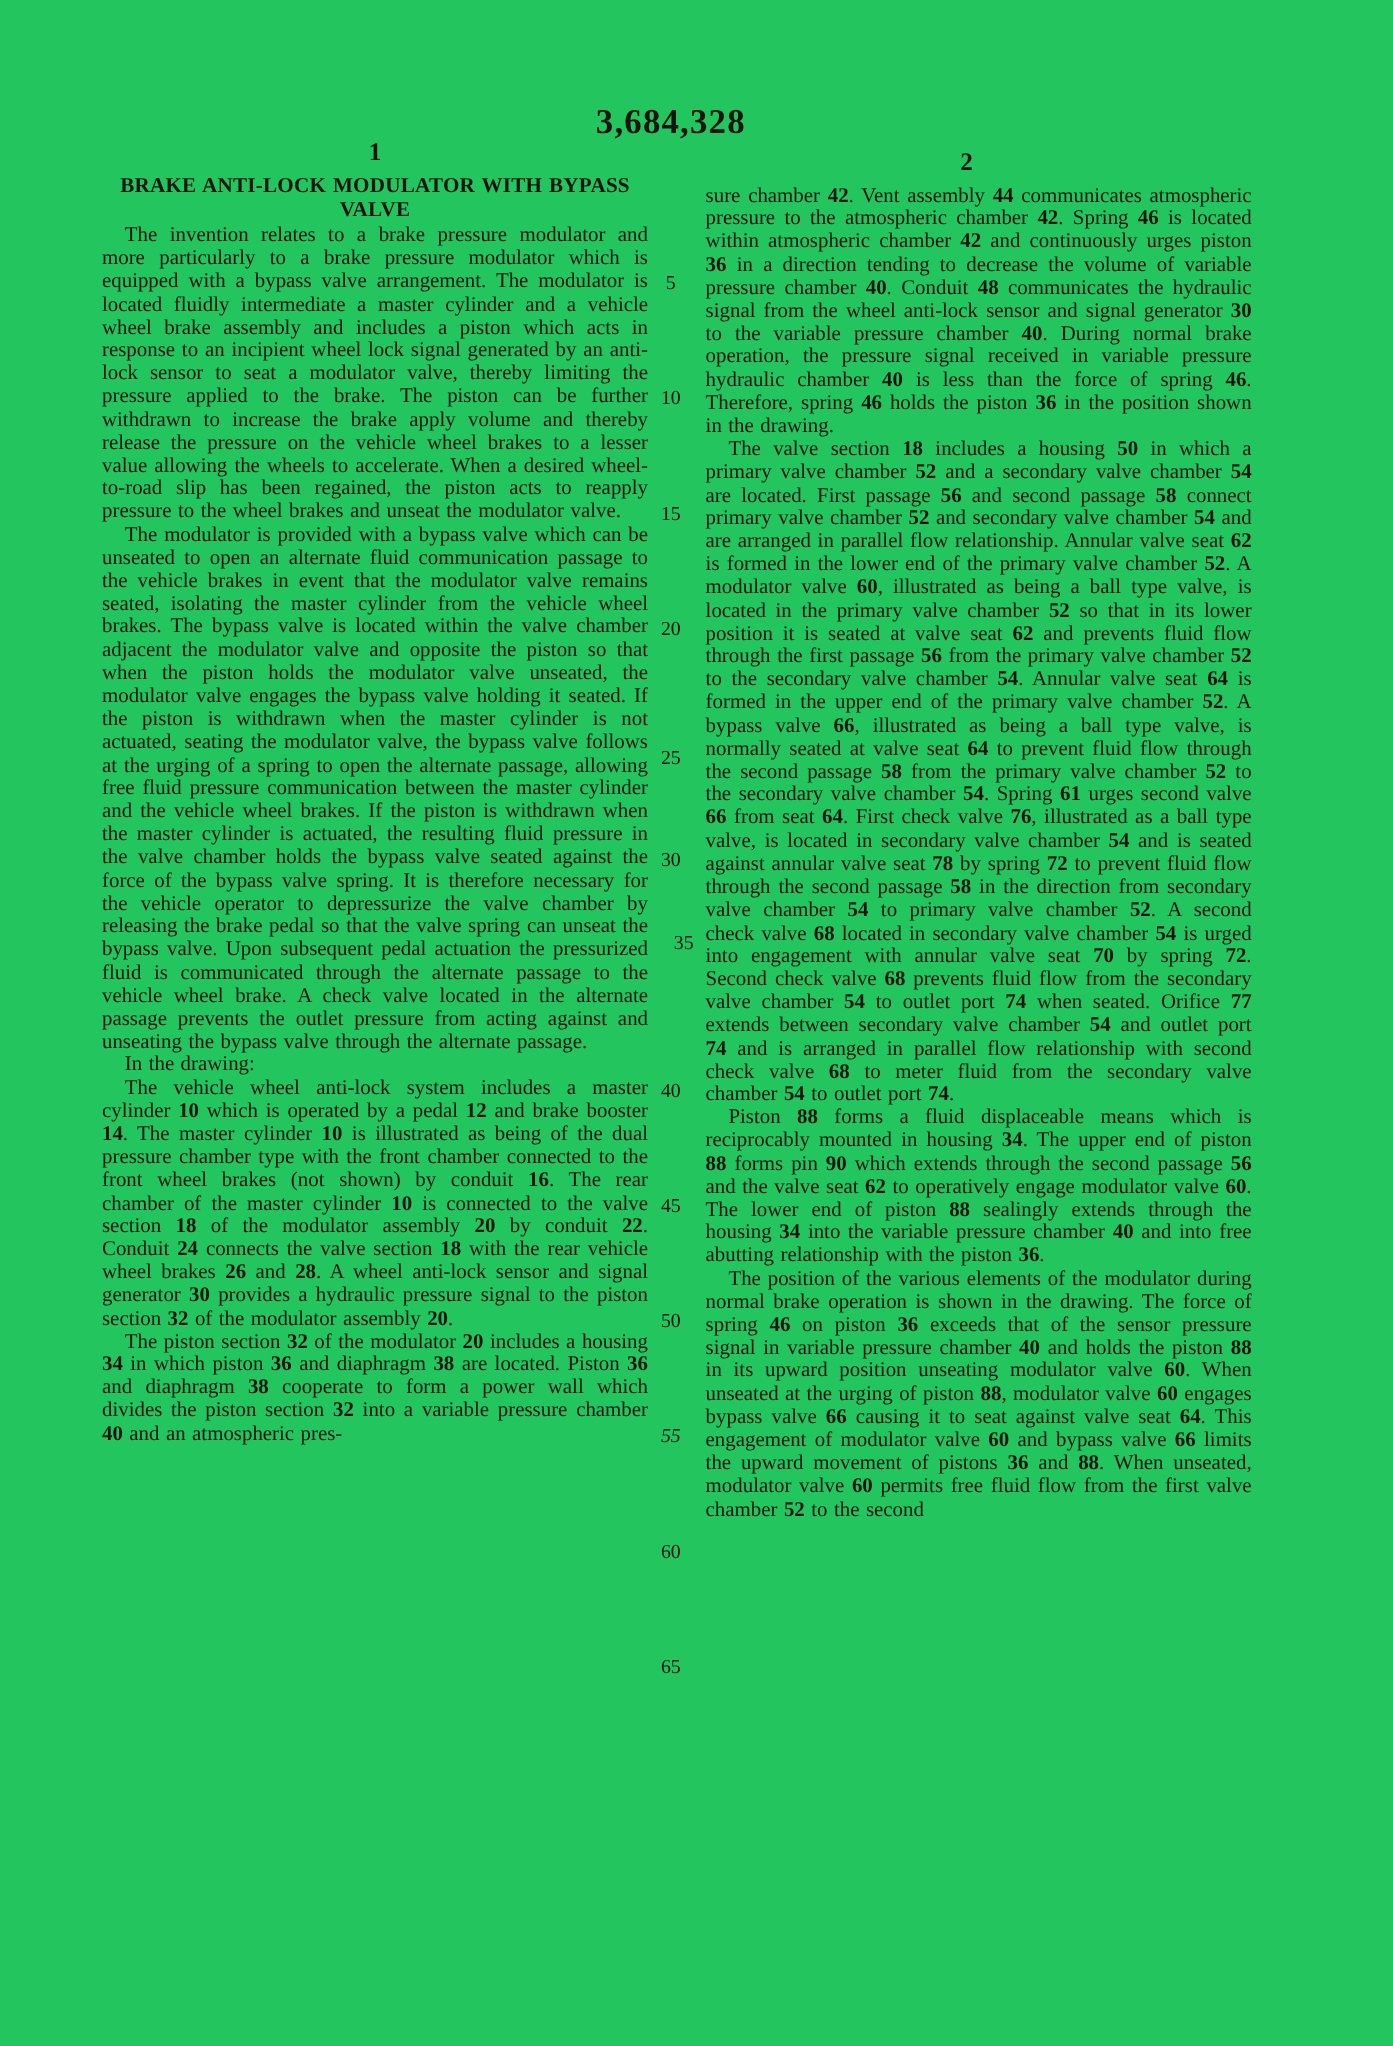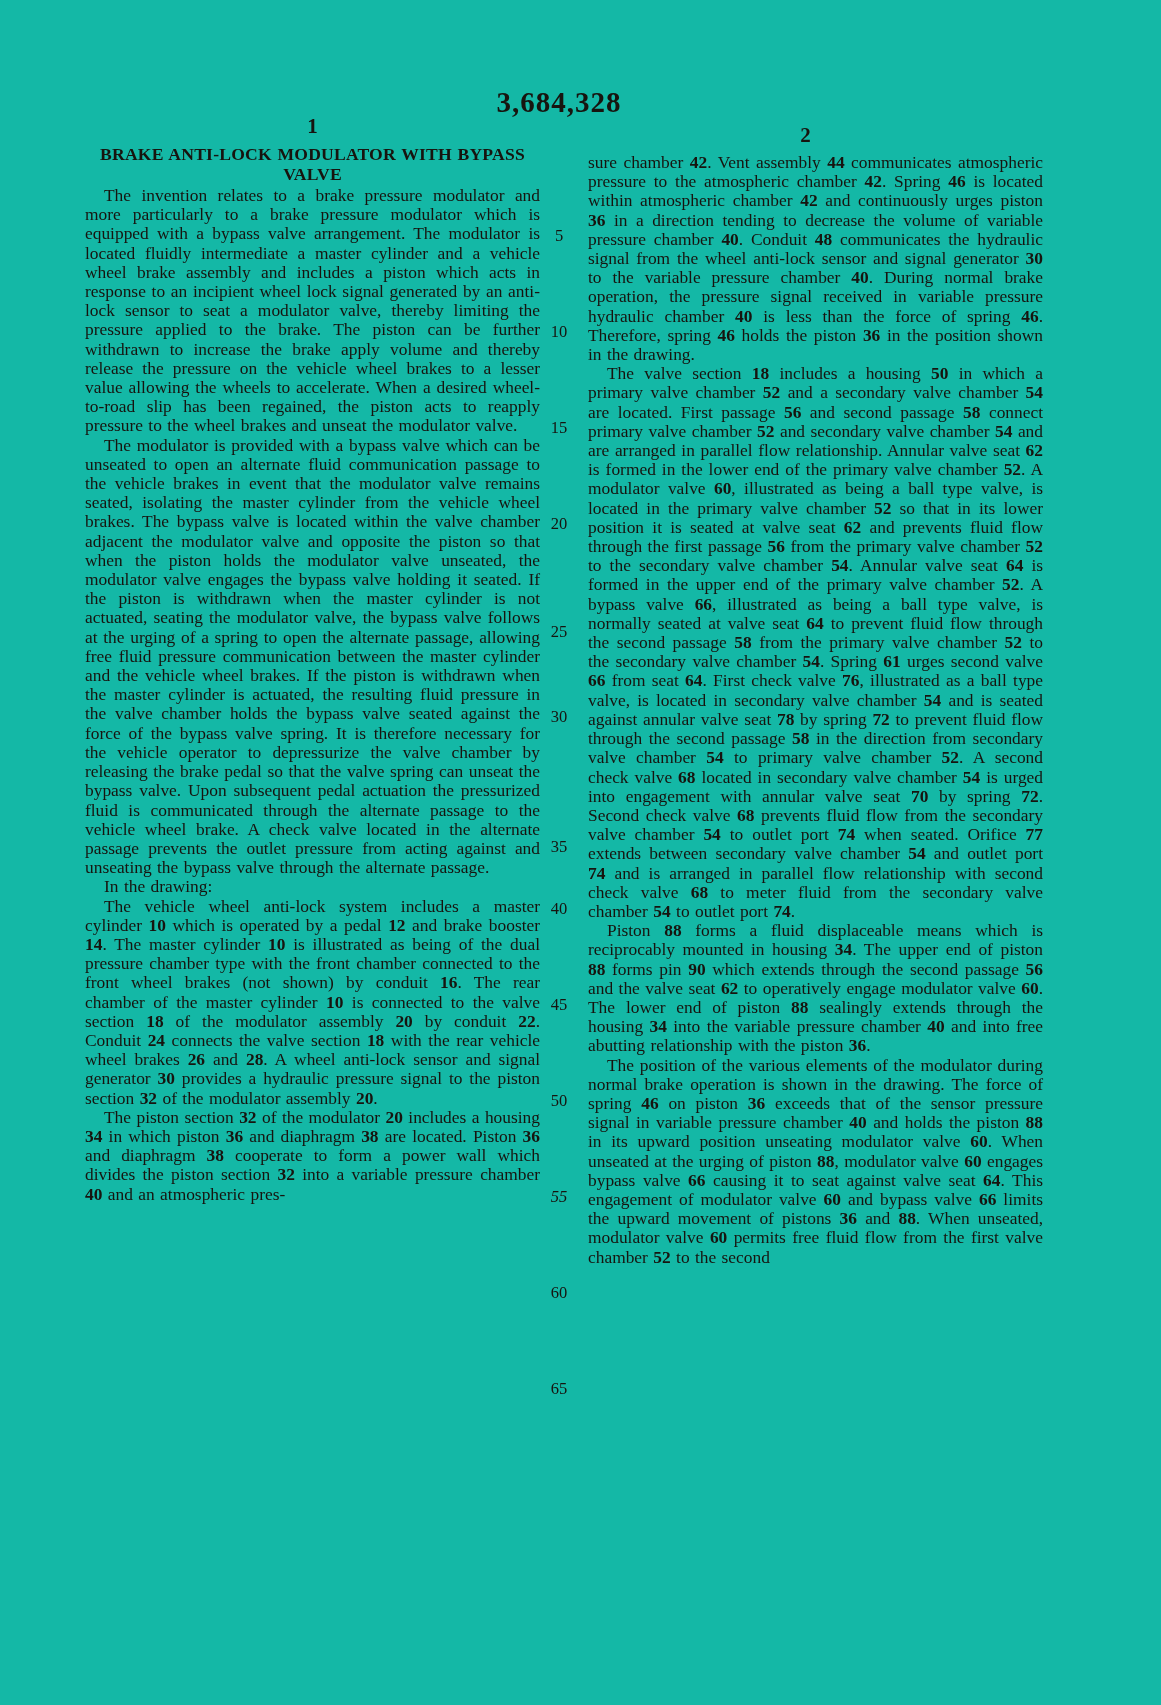--- a/index.html
+++ b/index.html
@@ -1,21 +1,21 @@
 <!DOCTYPE html>
 <html><head>
 <meta charset="utf-8">
 <style>
   * { margin:0; padding:0; box-sizing:border-box; }
   html,body { background:#e9e8e4; }
   .page {
     position:relative;
     width:1161px; height:1705px;
     margin:0 auto;
-    background:#14b8a6;
+    background:#22c55e;
     color:#17140f;
     font-family:"Liberation Serif", serif;
     overflow:hidden;
   }
   .patent-number {
     position:absolute; top:86px; left:85px; width:948px;
     text-align:center;
     font-size:29px; font-weight:bold; letter-spacing:1px;
   }
   .col-header {
@@ -78,21 +78,21 @@
       </div>
   </div>
 
   <div>
       <div class="gutter-num" style="top: 226px;">5</div>
       <div class="gutter-num" style="top: 322.1px;">10</div>
       <div class="gutter-num" style="top: 418.2px;">15</div>
       <div class="gutter-num" style="top: 514.3px;">20</div>
       <div class="gutter-num" style="top: 610.4px; margin-top: 12px;">25</div>
       <div class="gutter-num" style="top: 706.5px;">30</div>
-      <div class="gutter-num" style="top: 837px;">35</div>
+      <div class="gutter-num" style="top: 776px; text-align: right;">35</div>
       <div class="gutter-num" style="top: 898.7px;">40</div>
       <div class="gutter-num" style="top: 994.8px; font-family: Liberation Serif, serif;">45</div>
       <div class="gutter-num" style="top: 1090.9px;">50</div>
       <div class="gutter-num" style="top: 1187px; font-style: italic;">55</div>
       <div class="gutter-num" style="top: 1283.1px;">60</div>
       <div class="gutter-num" style="top: 1379.2px;">65</div>
     </div>
 </div>
 
 </body></html>

